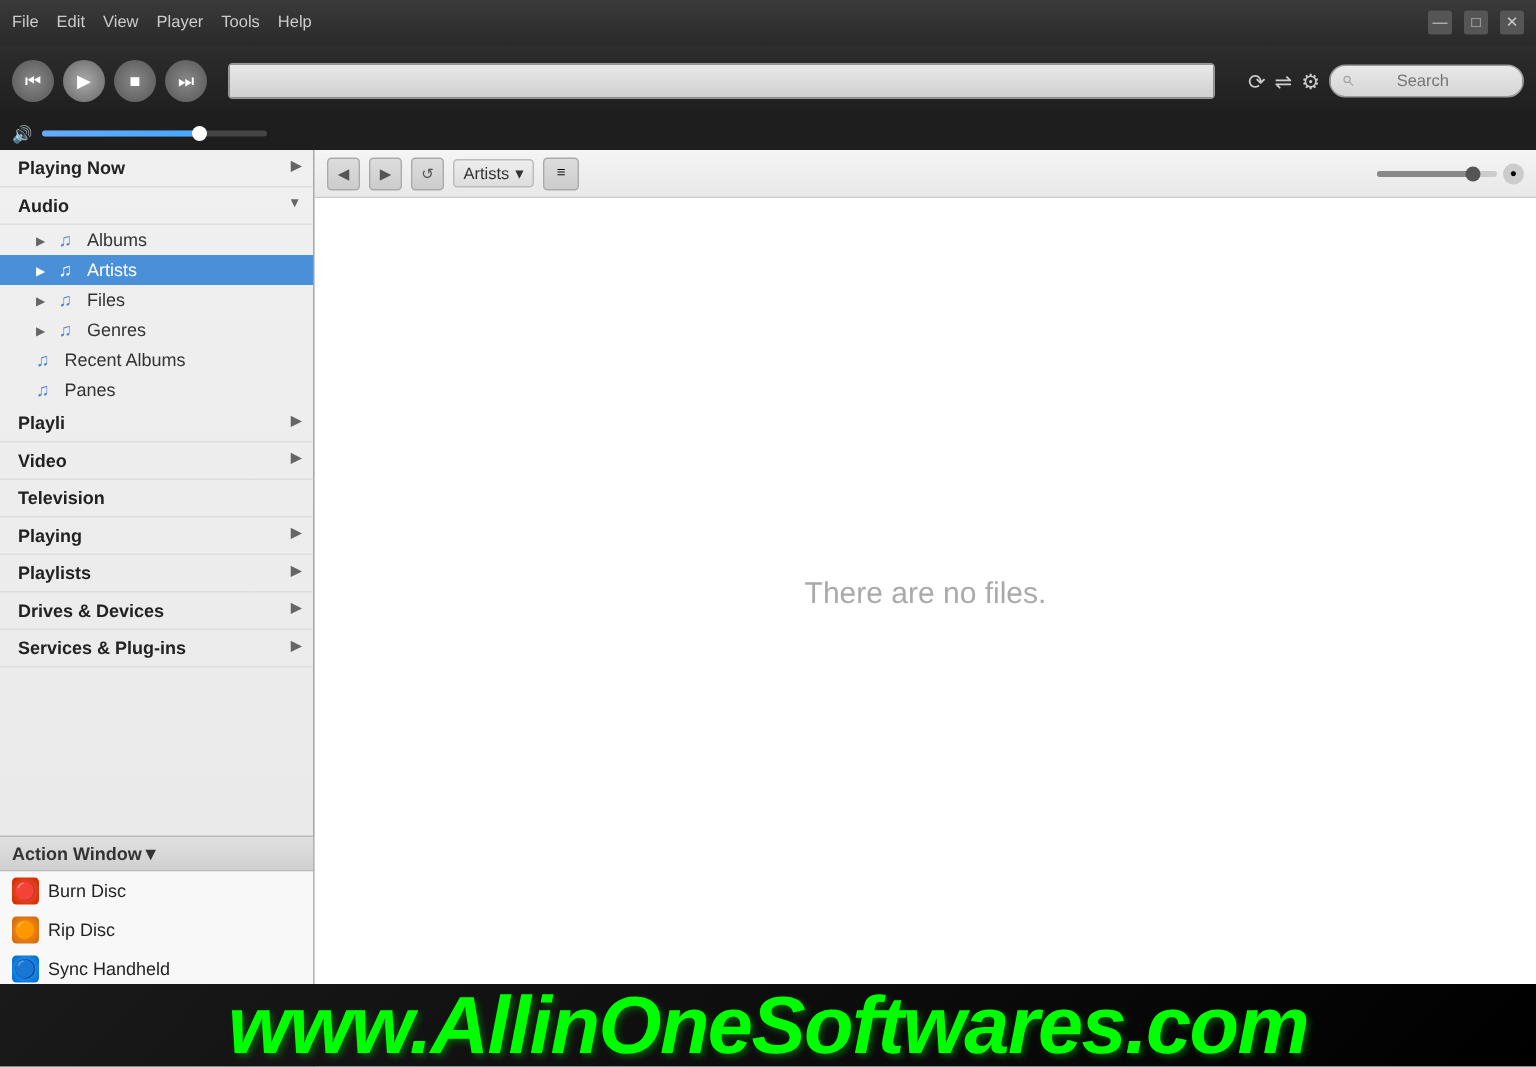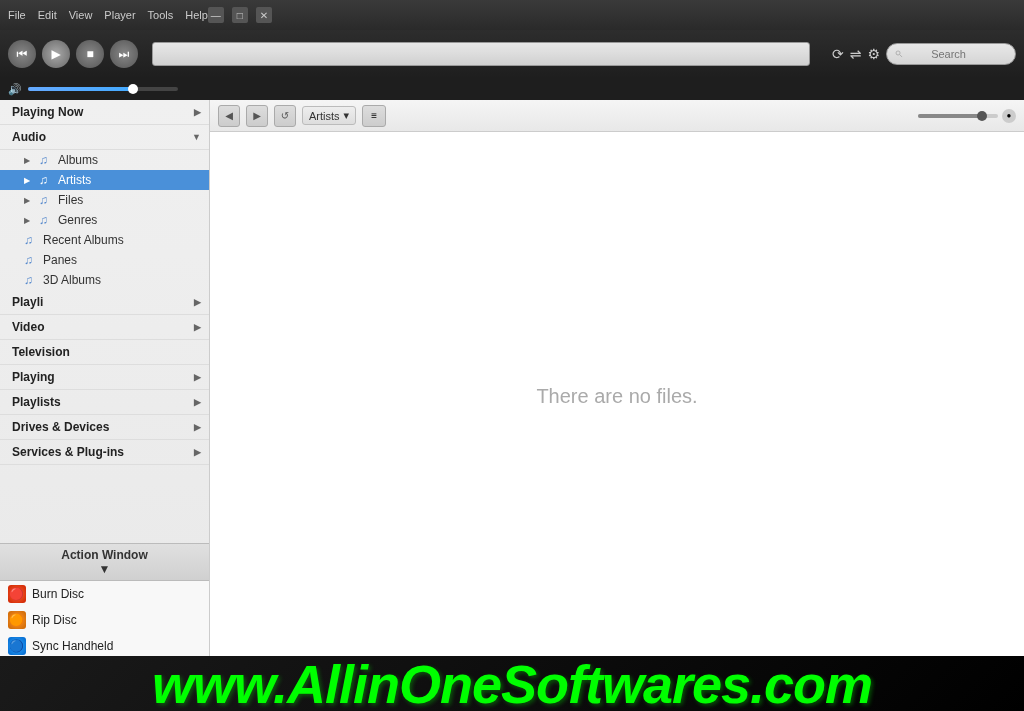--- a/index.html
+++ b/index.html
@@ -12,20 +12,21 @@
       overflow: hidden;
       position: relative;
     }
 
     
     .title-bar {
       background: linear-gradient(to bottom, #3a3a3a, #2a2a2a);
       height: 30px;
       display: flex;
       align-items: center;
+      justify-content: space-between;
       padding: 0 8px;
       color: #ccc;
     }
     .title-bar-menu {
       display: flex;
       gap: 12px;
       font-size: 11px;
     }
     .title-bar-menu span {
       cursor: pointer;
@@ -166,21 +167,20 @@
       display: flex;
       flex-direction: column;
     }
     .sidebar-nav {
       flex: 1;
       overflow-y: auto;
     }
 
     .sidebar-section {
       display: flex;
-      align-items: center;
       justify-content: space-between;
       padding: 5px 8px 5px 12px;
       font-weight: 600;
       font-size: 12px;
       color: #222;
       cursor: pointer;
       border-bottom: 1px solid #ddd;
     }
     .sidebar-section .arrow {
       font-size: 9px;
@@ -241,21 +241,20 @@
       border-top: 1px solid #bbb;
       border-bottom: 1px solid #bbb;
       display: flex;
       align-items: center;
       justify-content: flex-start;
       padding: 4px 8px;
       font-size: 12px;
       font-weight: 600;
       color: #333;
       cursor: pointer;
-      flex-direction: column;
     }
     .action-window-items {
       background: #f8f8f8;
     }
     .action-item {
       display: flex;
       align-items: center;
       padding: 4px 8px;
       gap: 6px;
       cursor: pointer;
@@ -573,24 +572,20 @@
         <span class="icon-note"></span>
         <span>Genres</span>
       </div>
       <div class="sidebar-item">
         <span class="icon-note"></span>
         <span>Recent Albums</span>
       </div>
       <div class="sidebar-item">
         <span class="icon-note"></span>
         <span>Panes</span>
-      </div>
-      <div class="sidebar-item">
-        <span class="icon-note"></span>
-        <span>3D Albums</span>
       </div>
 
       <div class="sidebar-section">
         <span>Playli</span>
         <span class="arrow">▶</span>
       </div>
       <div class="sidebar-section">
         <span>Video</span>
         <span class="arrow">▶</span>
       </div>

